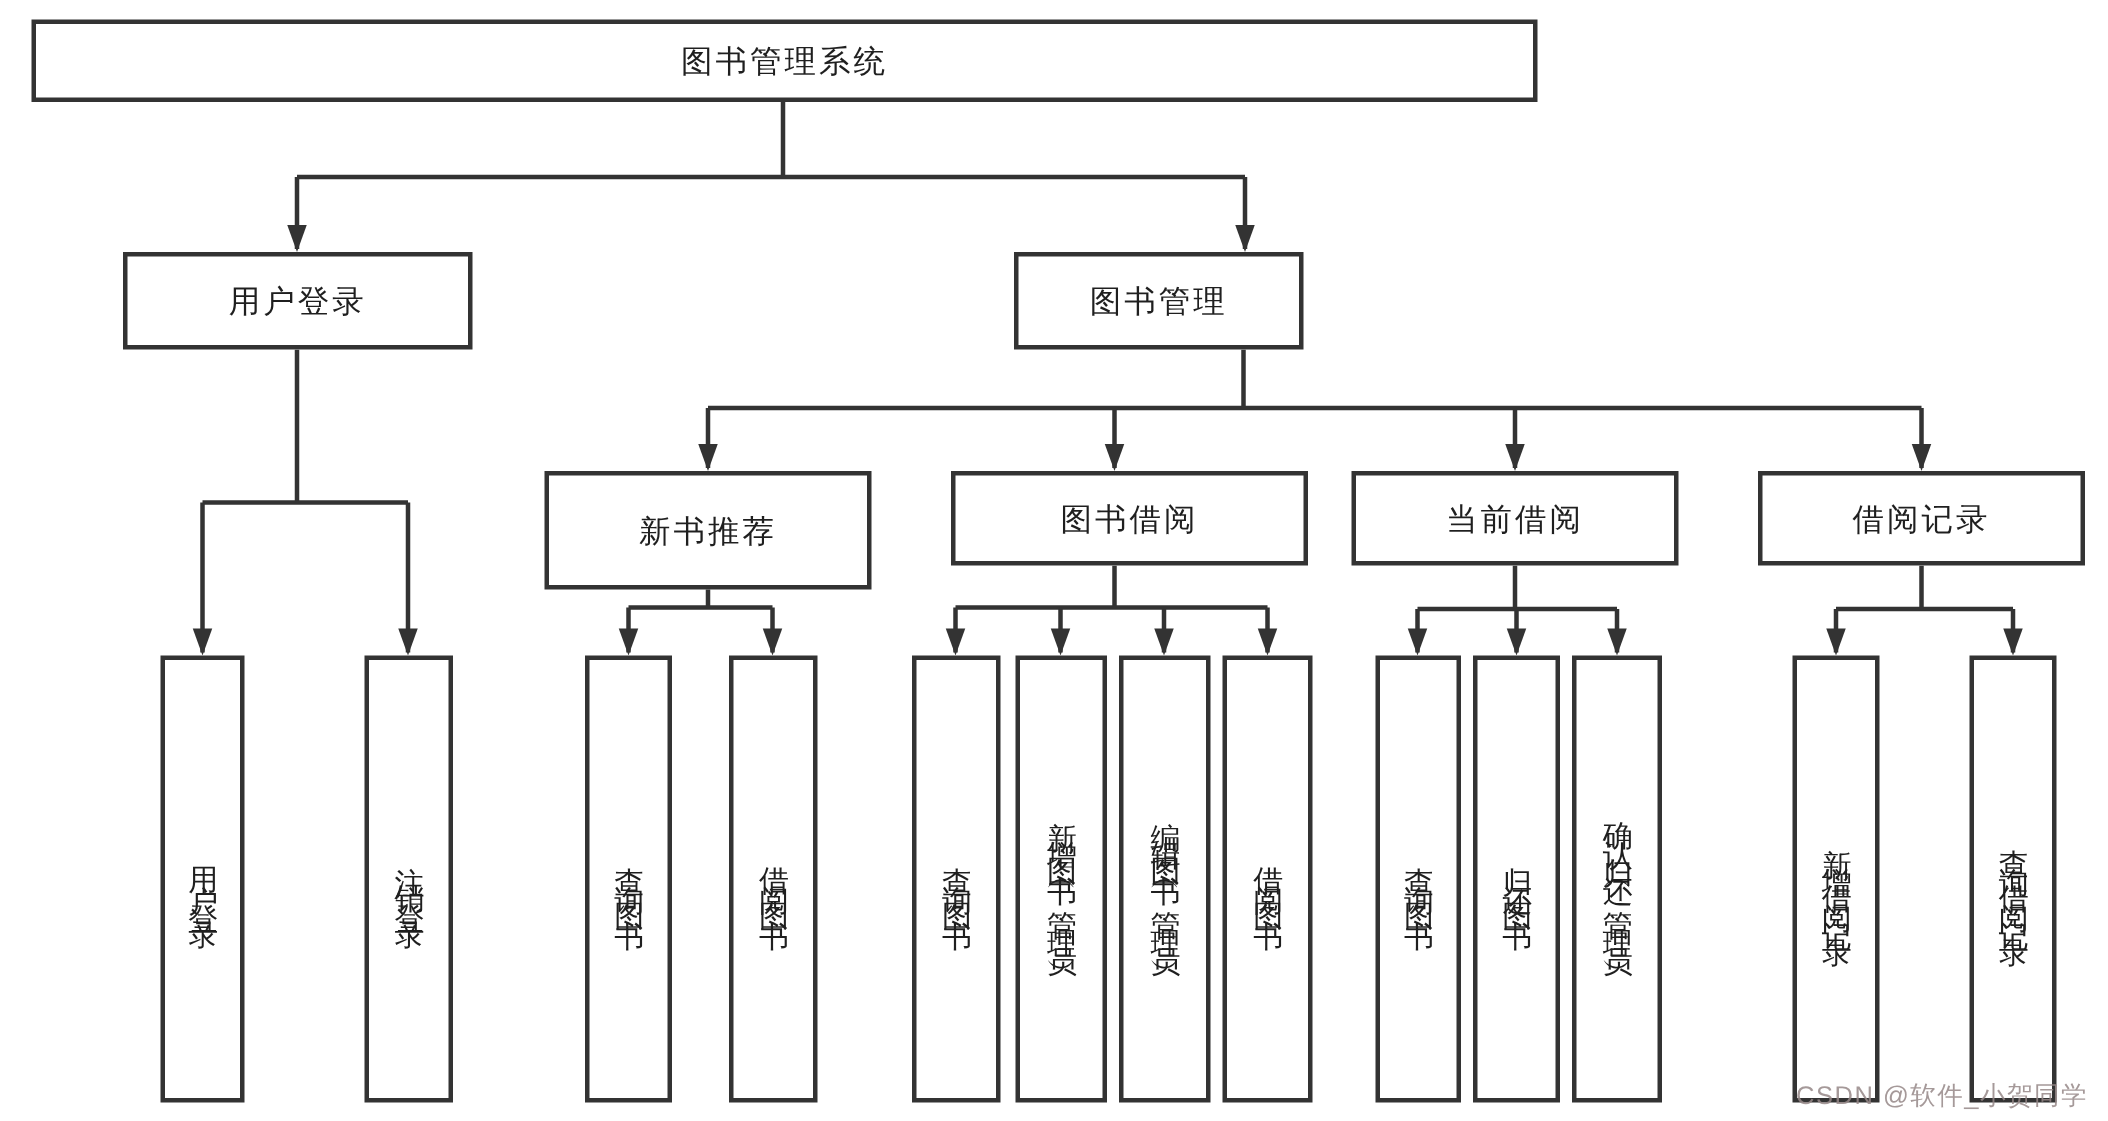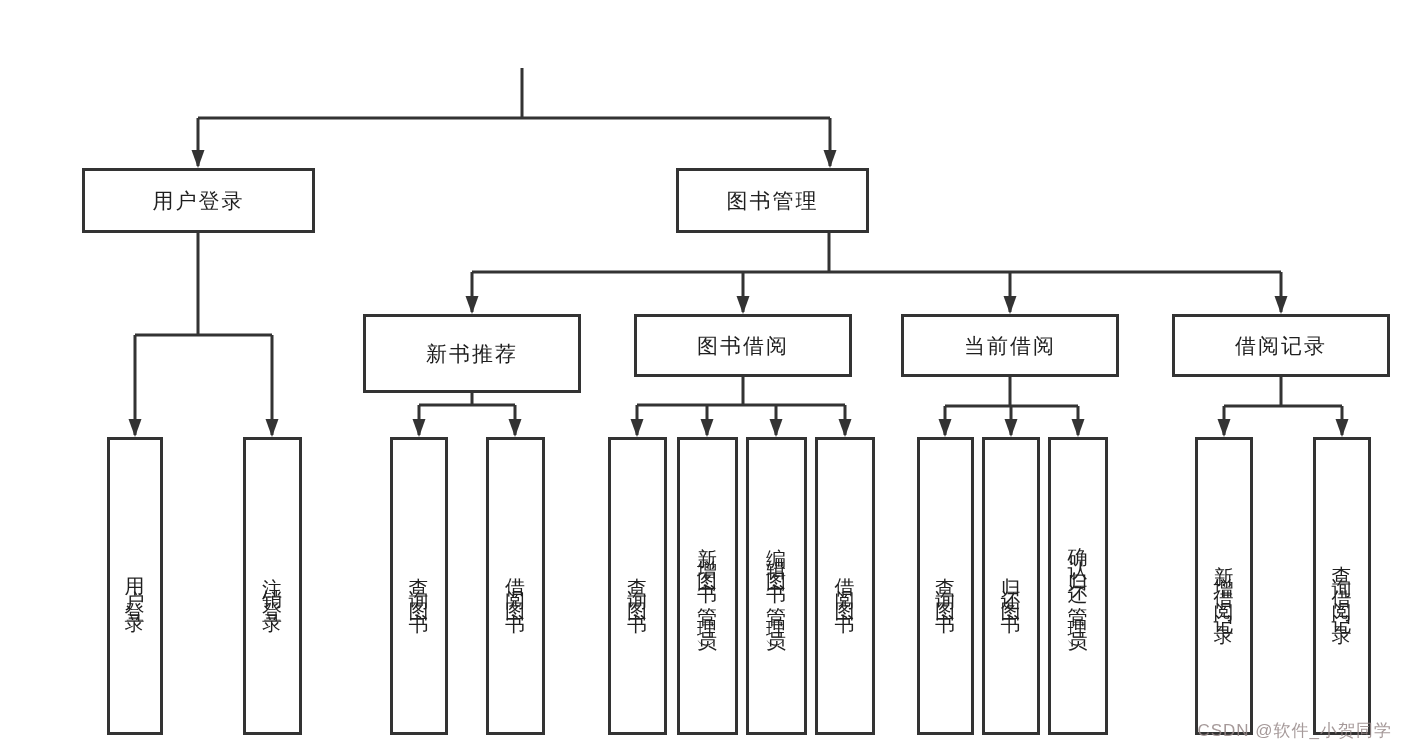--- a/index.html
+++ b/index.html
@@ -93,26 +93,27 @@
       <polygon points="769.5,419 782.5,419 776,437"></polygon>
       <polygon points="838.5,419 851.5,419 845,437"></polygon>
       <polygon points="938.5,419 951.5,419 945,437"></polygon>
       <polygon points="1004.5,419 1017.5,419 1011,437"></polygon>
       <polygon points="1071.5,419 1084.5,419 1078,437"></polygon>
       <polygon points="1217.5,419 1230.5,419 1224,437"></polygon>
       <polygon points="1335.5,419 1348.5,419 1342,437"></polygon>
     </g>
   </svg>
 
+  <div class="node" style="left:21px;top:13px;width:1004px;height:55px">图书管理系统</div>
 
   <div class="node" style="left:82px;top:168px;width:233px;height:65px">用户登录</div>
   <div class="node" style="left:676px;top:168px;width:193px;height:65px">图书管理</div>
 
   <div class="node" style="left:363px;top:314px;width:218px;height:79px">新书推荐</div>
-  <div class="node" style="left:634px;top:314px;width:218px;height:63px">图书借阅</div>
+  <div class="node" style="left:634px;top:314px;width:238px;height:63px">图书借阅</div>
   <div class="node" style="left:901px;top:314px;width:218px;height:63px">当前借阅</div>
   <div class="node" style="left:1172px;top:314px;width:218px;height:63px">借阅记录</div>
 
   <div class="vnode" style="left:107px;top:437px;width:56px;height:298px">
     <span class="vtext">用户登录</span>
   </div>
   <div class="vnode" style="left:243px;top:437px;width:59px;height:298px">
     <span class="vtext">注销登录</span>
   </div>
 

